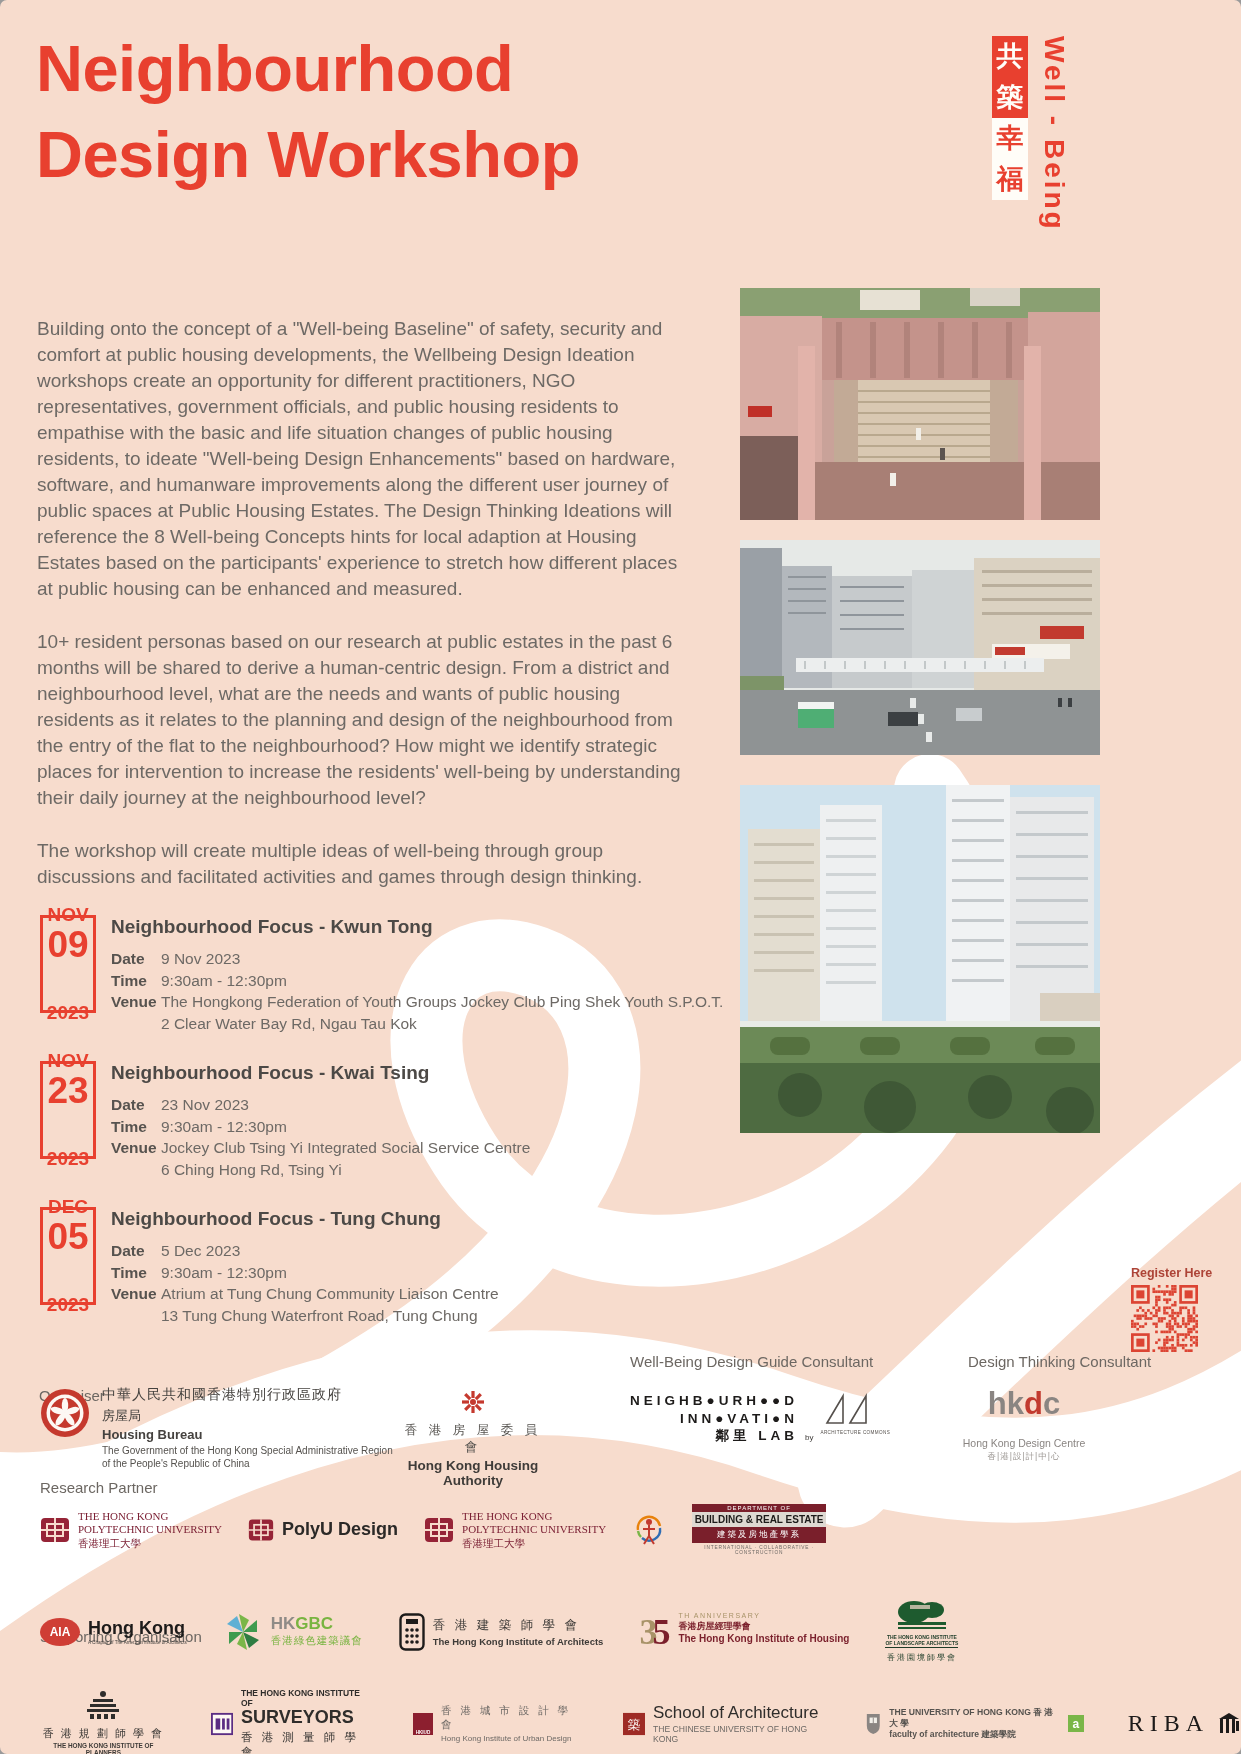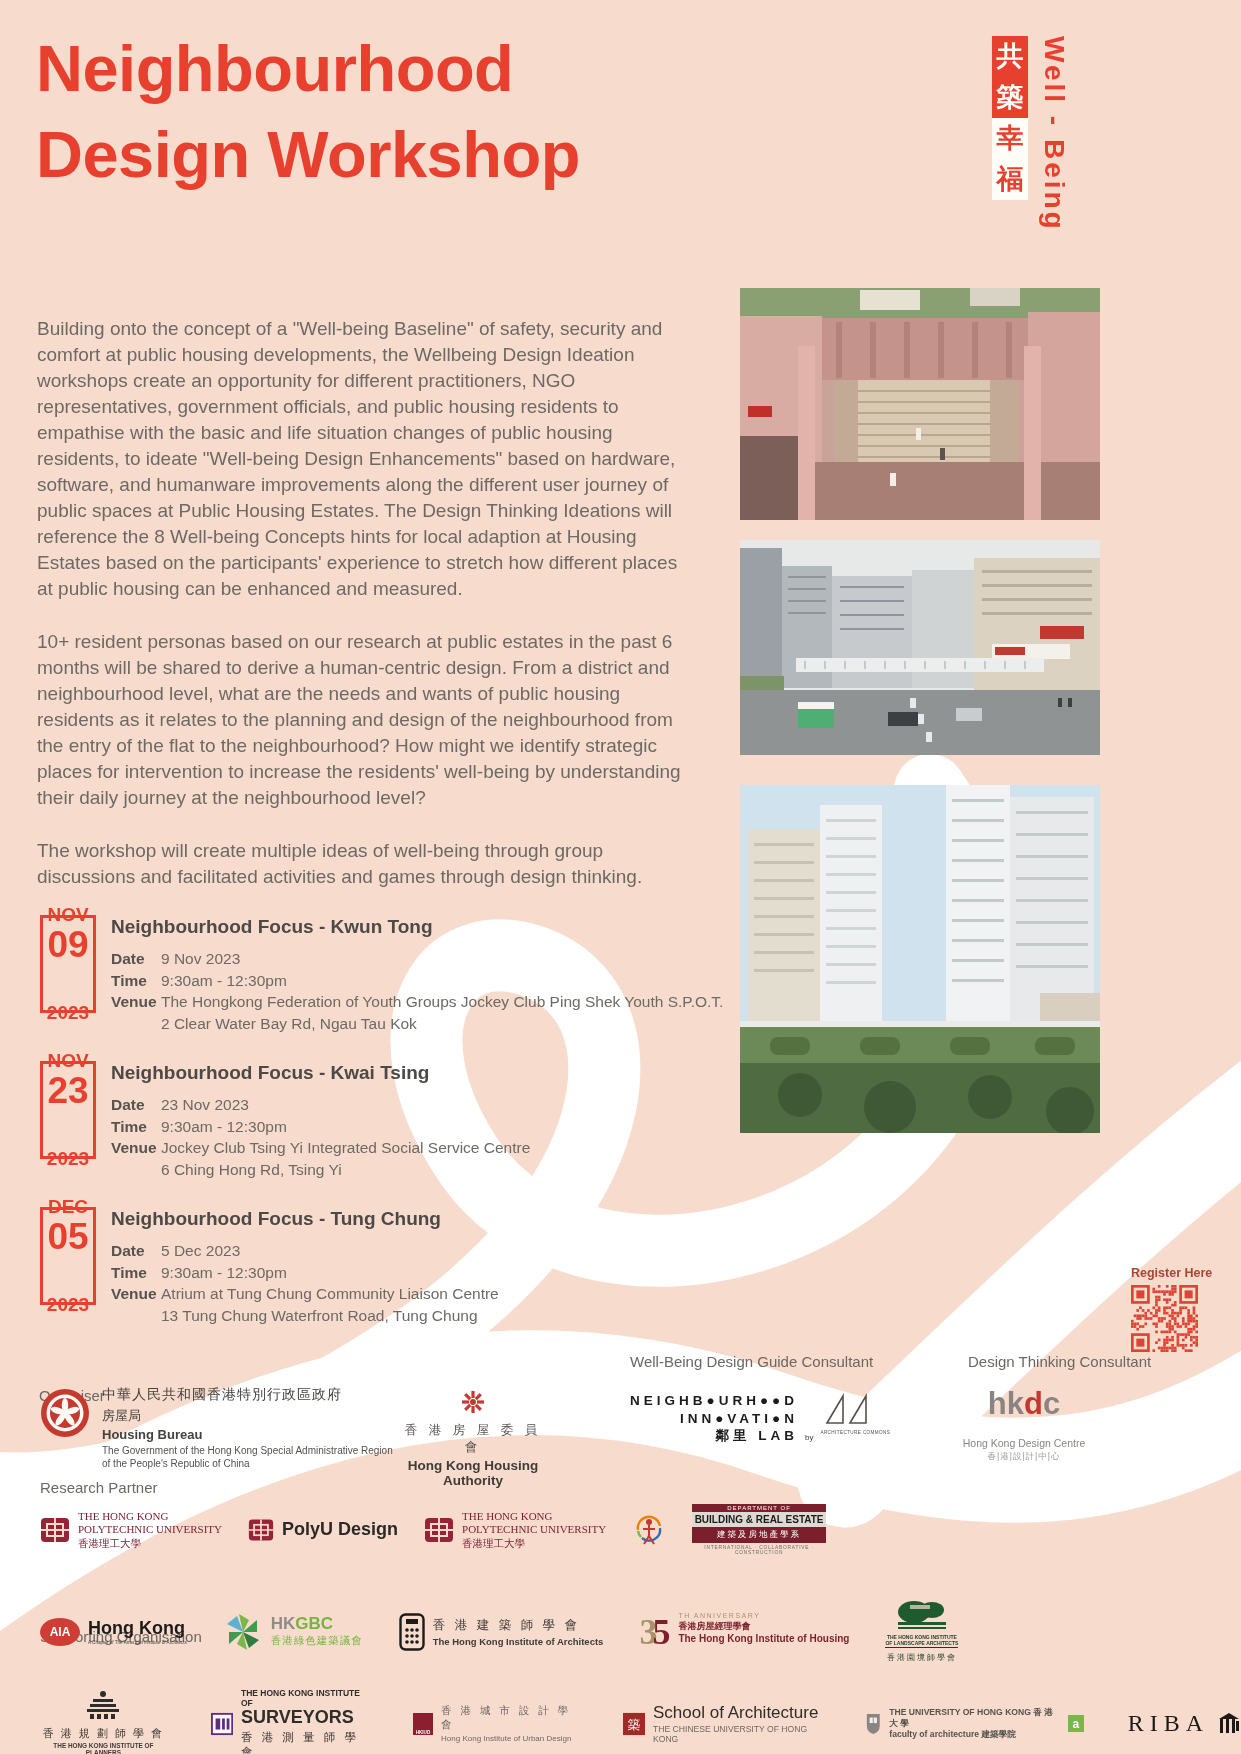--- a/index.html
+++ b/index.html
@@ -1,17 +1,17 @@
 <!DOCTYPE html>
 <html><head>
 <meta charset="utf-8">
 <style>
   html,body{margin:0;padding:0;background:#9a9a9a;}
   .poster{position:relative;width:1241px;height:1754px;margin:0 auto;background:#f7dccd;
-          overflow:hidden;font-family:"Liberation Sans",sans-serif;}
+          overflow:hidden;font-family:"Liberation Sans",sans-serif;border-radius:7px;}
   .swirl{position:absolute;left:0;top:0;z-index:0;}
   .abs{position:absolute;z-index:1;}
 
   
   .title{left:36px;top:26px;font-size:65px;font-weight:bold;color:#e8402f;
          line-height:86px;letter-spacing:-0.5px;}
 
   
   .brand{left:992px;top:36px;display:flex;gap:10px;}
   .tiles{display:flex;flex-direction:column;width:36px;}

